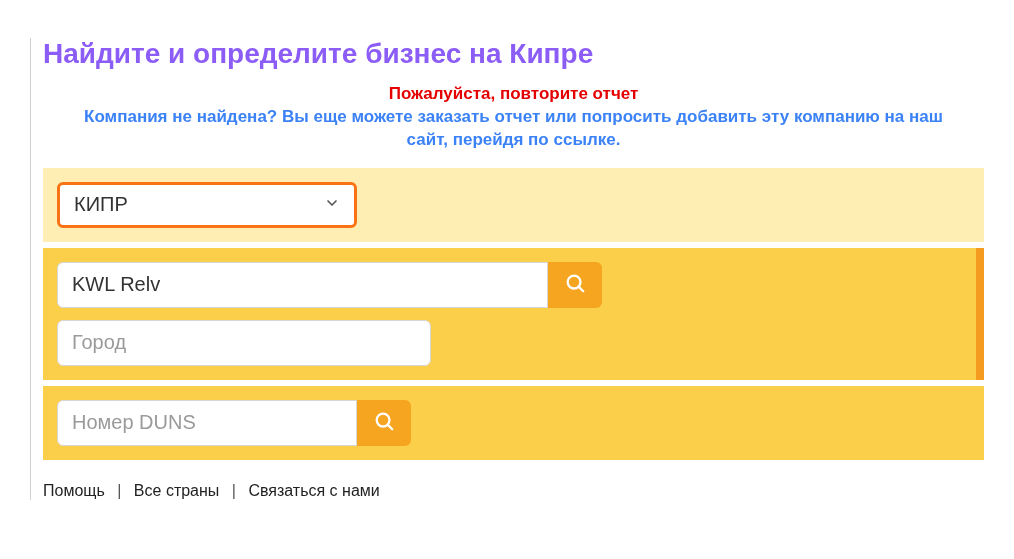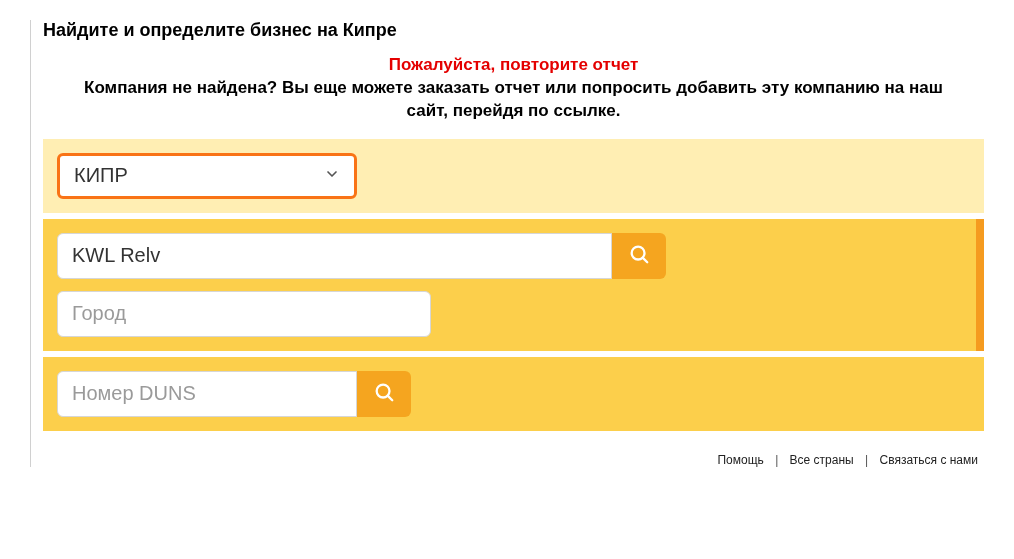--- a/index.html
+++ b/index.html
@@ -11,35 +11,36 @@
       font-family: Verdana, Arial, sans-serif;
       background: #ffffff;
       padding: 20px 30px;
     }
     .container {
       max-width: 960px;
       border-left: 1px solid #d0d0d0;
       padding-left: 12px;
     }
     .page-title {
-      font-size: 18px;
+      font-size: 28px;
       font-weight: bold;
-      color: #000000;
+      color: #8b5cf6;
       margin-bottom: 14px;
+      margin-top: 18px;
     }
     .error-msg {
       text-align: center;
       color: #e40000;
       font-weight: bold;
       font-size: 17px;
       margin-bottom: 2px;
     }
     .not-found-msg {
       text-align: center;
-      color: #000000;
+      color: #3b82f6;
       font-weight: bold;
       font-size: 17px;
       line-height: 1.35;
       margin-bottom: 16px;
       padding: 0 20px;
     }
     .country-row {
       background: #ffeeb3;
       padding: 14px 14px;
       margin-bottom: 6px;
@@ -94,21 +95,21 @@
       padding: 0 14px;
       font-size: 20px;
       color: #333;
       outline: none;
       font-family: inherit;
     }
     .text-input::placeholder {
       color: #9a9a9a;
     }
     .company-input {
-      width: 555px;
+      width: 491px;
       border-top-right-radius: 0;
       border-bottom-right-radius: 0;
     }
     .city-input {
       width: 374px;
     }
     .duns-input {
       width: 300px;
       border-top-right-radius: 0;
       border-bottom-right-radius: 0;
@@ -128,23 +129,23 @@
     .search-btn svg {
       width: 22px;
       height: 22px;
     }
     .duns-block {
       background: #fccf4b;
       padding: 14px;
       margin-bottom: 16px;
     }
     .footer-links {
-      text-align: right;
+      text-align: left;
       padding: 6px 6px 0 0;
-      font-size: 12px;
+      font-size: 16px;
       color: #222;
     }
     .footer-links a {
       color: #222;
       text-decoration: none;
       cursor: pointer;
     }
     .footer-links .sep {
       margin: 0 8px;
       color: #555;

